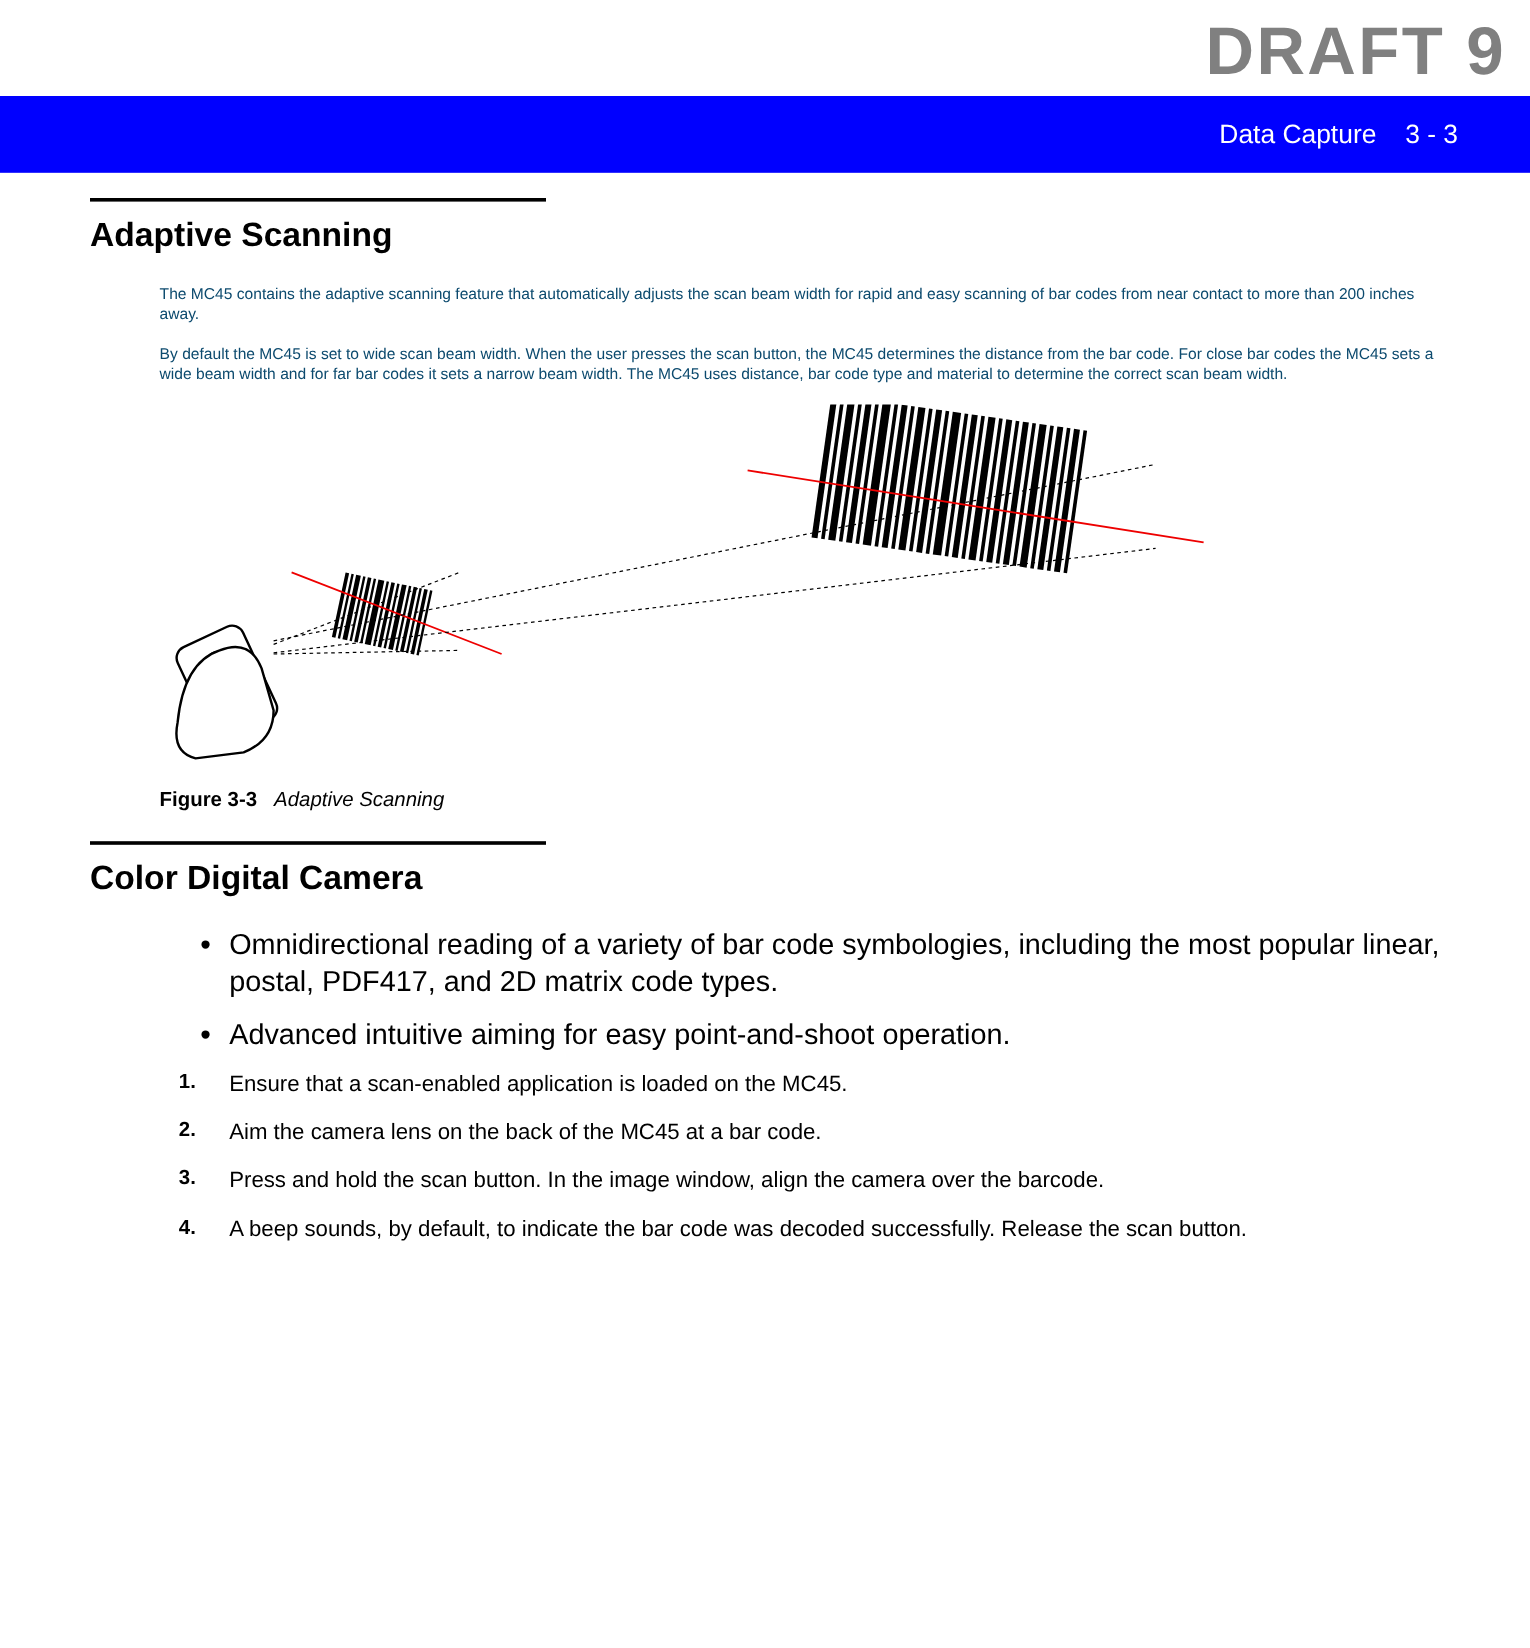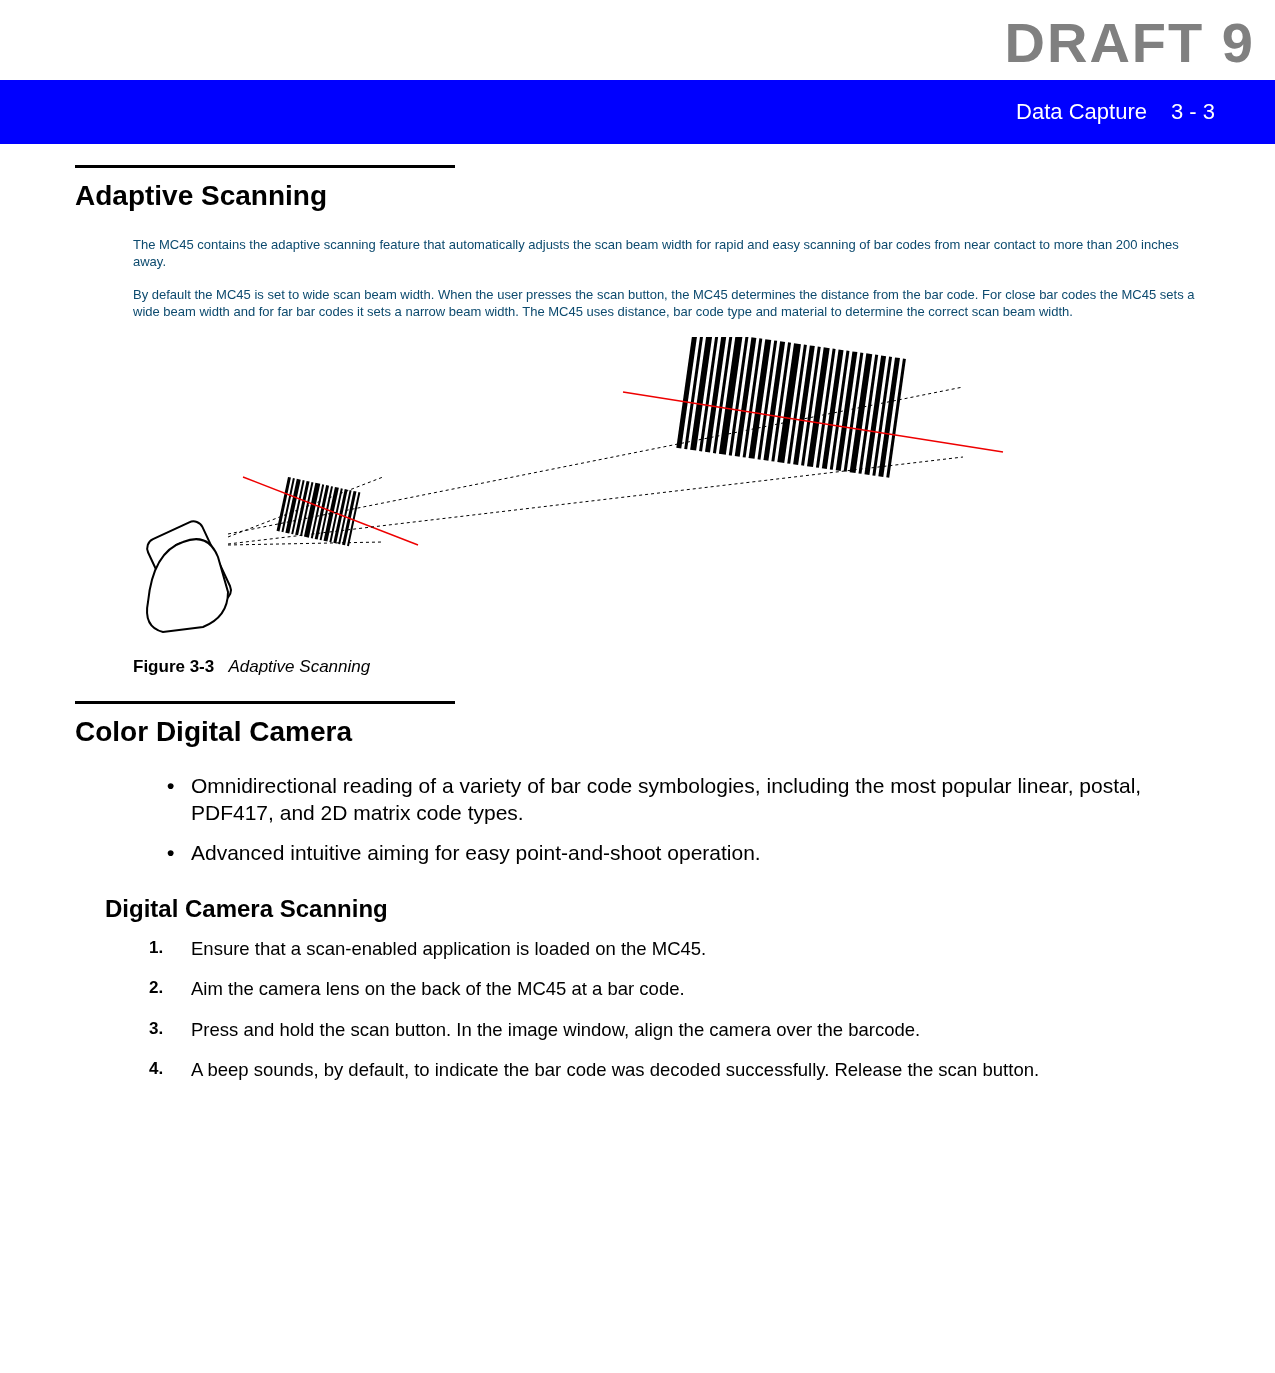--- a/index.html
+++ b/index.html
@@ -72,21 +72,21 @@
       margin-left: 58px;
       font-size: 17px;
     }
     .figure-caption .label { font-weight: bold; }
     .figure-caption .text { font-style: italic; }
     ul.bullet-list {
       list-style: none;
       margin-left: 92px;
     }
     ul.bullet-list li {
-      font-size: 21px;
+      font-size: 24px;
       line-height: 1.32;
       margin-bottom: 12px;
       padding-left: 24px;
       position: relative;
     }
     ul.bullet-list li::before {
       content: "•";
       position: absolute;
       left: 0;
       font-weight: bold;
@@ -212,21 +212,20 @@
     </div>
   </div>
 
   <div class="section-block">
     <div class="section-rule"></div>
     <h1 class="section-title">Color Digital Camera</h1>
     <ul class="bullet-list">
       <li>Omnidirectional reading of a variety of bar code symbologies, including the most popular linear, postal, PDF417, and 2D matrix code types.</li>
       <li>Advanced intuitive aiming for easy point-and-shoot operation.</li>
     </ul>
-    <h2 class="subsection-title">Digital Camera Scanning</h2>
     <ol class="numbered-list">
       <li>Ensure that a scan-enabled application is loaded on the MC45.</li>
       <li>Aim the camera lens on the back of the MC45 at a bar code.</li>
       <li>Press and hold the scan button. In the image window, align the camera over the barcode.</li>
       <li>A beep sounds, by default, to indicate the bar code was decoded successfully. Release the scan button.</li>
     </ol>
   </div>
 
 </div>
 

